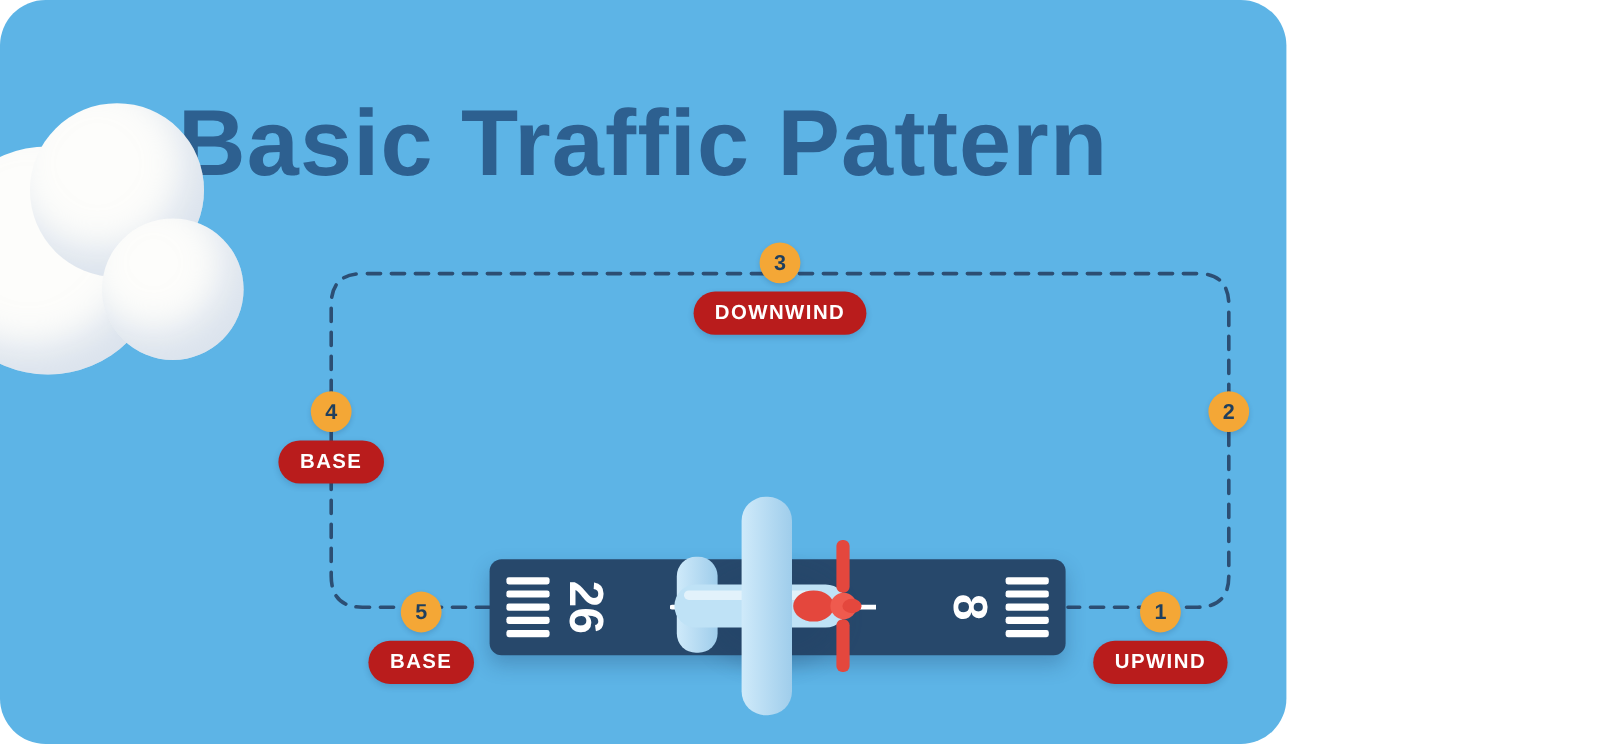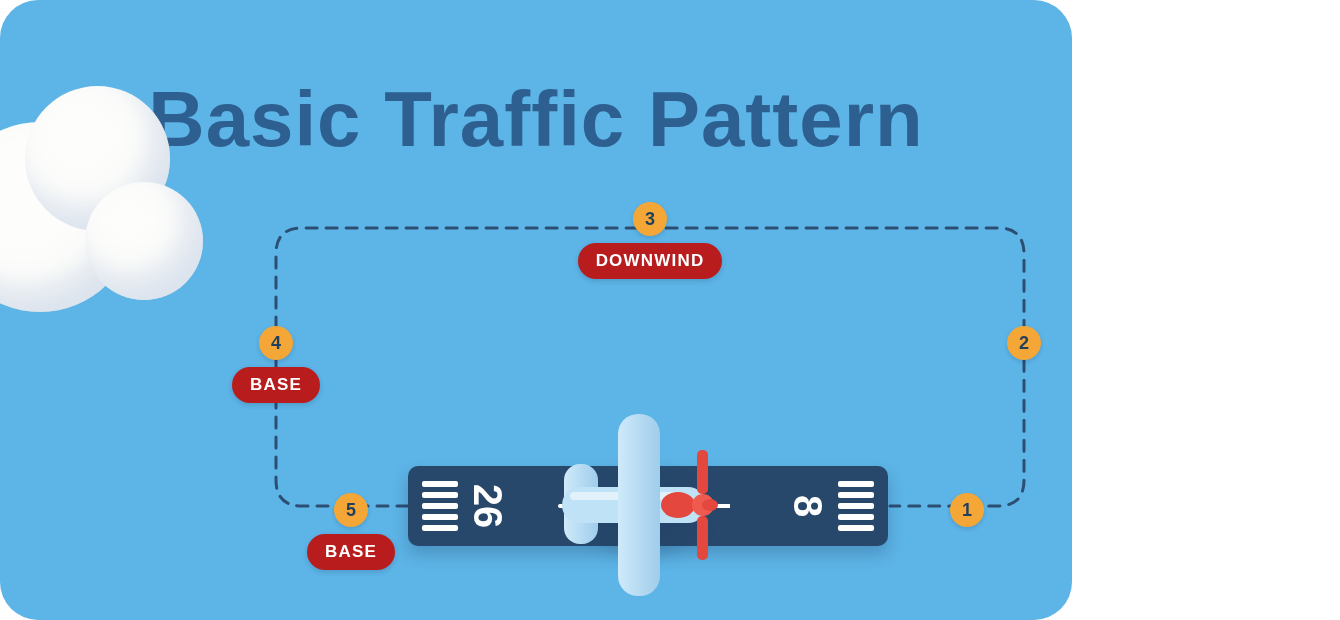--- a/index.html
+++ b/index.html
@@ -157,20 +157,21 @@
     <div class="pill">BASE</div>
   </div>
 
   <div class="leg leg-final">
     <div class="num-circle">5</div>
     <div class="pill">BASE</div>
   </div>
 
   <div class="leg leg-upwind">
     <div class="num-circle">1</div>
+    <div class="pill">UPWIND</div>
   </div>
 
   <div class="blob l1"></div>
   <div class="blob l2"></div>
   <div class="blob l3"></div>
   <div class="blob r1"></div>
   <div class="blob r2"></div>
   <div class="blob r3"></div>
 
 </div>

